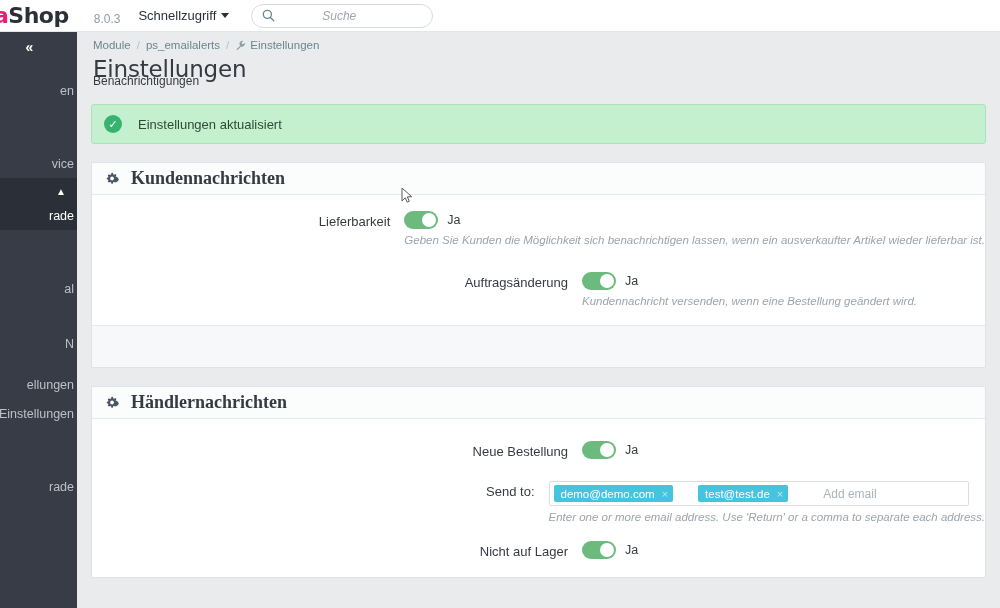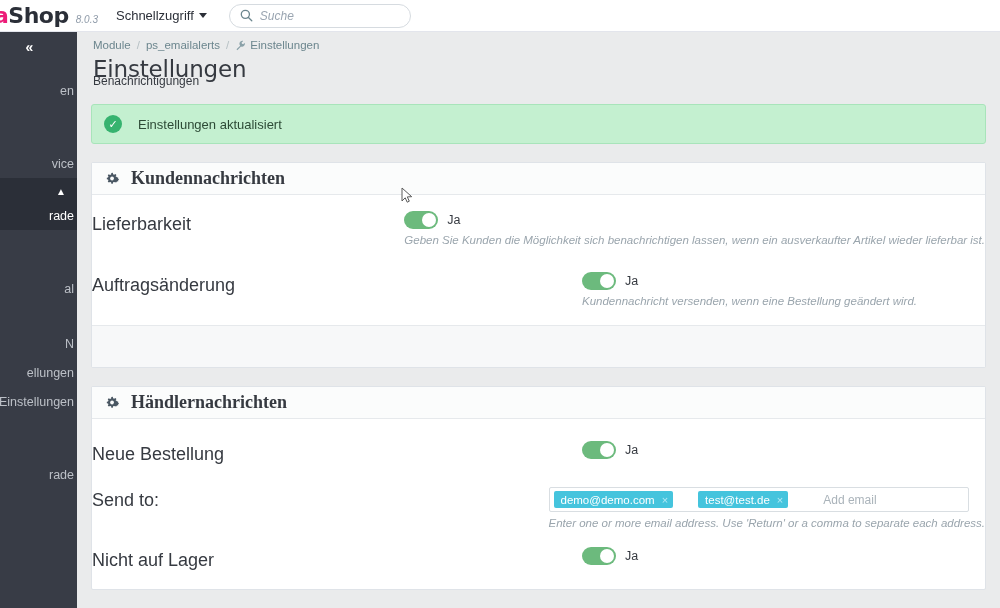--- a/index.html
+++ b/index.html
@@ -19,35 +19,35 @@
     background: #ffffff; border-bottom: 1px solid #e3e5ec;
     display: flex; align-items: center; z-index: 30;
   }
   .logo-wrap { display: flex; align-items: baseline; margin-left: -6px; }
   .logo-text {
     font-size: 22px; font-weight: bold; letter-spacing: -0.5px;
     font-family: "DejaVu Sans", sans-serif;
   }
   .logo-a { color: #ec1c78; }
   .logo-shop { color: #2b2f38; }
-  .logo-version { font-size: 10px; color: #8e9aa8; margin-left: 7px; font-style: italic; }
+  .logo-version { font-size: 12px; color: #8e9aa8; margin-left: 25px; }
 
   .quick-access {
     margin-left: 18px; font-size: 13px; color: #2b2f38;
     display: flex; align-items: center; cursor: pointer;
   }
   .caret-down {
     display: inline-block; margin-left: 5px;
     width: 0; height: 0; border-left: 4px solid transparent;
     border-right: 4px solid transparent; border-top: 5px solid #2b2f38;
   }
   .searchbox {
     margin-left: 22px; width: 182px; height: 24px;
     border: 1px solid #d6dbe0; border-radius: 13px;
-    background: #fff; display: flex; align-items: center; padding: 0 10px;
+    background: #fff; display: flex; align-items: center; padding: 0 10px; gap: 40px;
   }
   .search-icon { margin-right: 7px; display:flex; }
   .search-placeholder { font-style: italic; color: #9aa5b1; font-size: 12px; }
 
   
   .sidebar {
     position: absolute; top: 32px; left: 0; width: 77px; height: 576px;
     background: #383c46; z-index: 20; overflow: hidden;
   }
   .sidebar-collapse {
@@ -56,21 +56,21 @@
     padding-right: 18px;
   }
   .nav-list { margin-top: 14px; position: relative; }
   .nav-item {
     height: 29px; display: flex; align-items: center; justify-content: flex-end;
     color: #bcc0c7; font-size: 12.5px; padding-right: 3px;
     white-space: nowrap; overflow: hidden; cursor: pointer;
   }
   .nav-item.gap-lg { margin-top: 44px; }
   .nav-item.gap-md { margin-top: 26px; }
-  .nav-item.gap-sm { }
+  .nav-item.gap-sm { margin-top: 12px; }
   .nav-active-block {
     background: #2b2f38; height: 52px; display: flex; flex-direction: column;
     justify-content: flex-end; align-items: flex-end; padding-right: 3px;
     position: relative; cursor: pointer;
   }
   .nav-active-block .chev {
     position: absolute; right: 11px; top: 8px; color: #fff; font-size: 10px;
   }
   .nav-active-block .lbl {
     color: #ffffff; font-size: 12.5px; padding-bottom: 7px; white-space: nowrap;
@@ -121,22 +121,22 @@
   }
   .panel-header .cogs-icon { margin-right: 10px; display: flex; }
   .panel-title { font-size: 18px; font-weight: bold; color: #363a41; font-family: Liberation Serif, serif; }
   .panel-body { padding: 16px 0 8px 0; }
   .panel-footer {
     background: #f7f8f9; border-top: 1px solid #e6e9ec; height: 42px;
   }
 
   .form-row { display: flex; margin-bottom: 10px; }
   .form-label {
-    width: 490px; padding-right: 14px; padding-top: 3px;
-    font-size: 18px; color: #363a41;
+    width: 490px; text-align: right; padding-right: 14px; padding-top: 3px;
+    font-size: 13px; color: #363a41;
   }
   .form-control { flex: 1; }
   .switch-line { display: flex; align-items: center; }
   .switch {
     width: 34px; height: 18px; border-radius: 10px; background: #6cba7d;
     position: relative; cursor: pointer; flex: 0 0 34px;
   }
   .switch .knob {
     position: absolute; top: 2px; right: 2px;
     width: 14px; height: 14px; border-radius: 50%; background: #ffffff;

